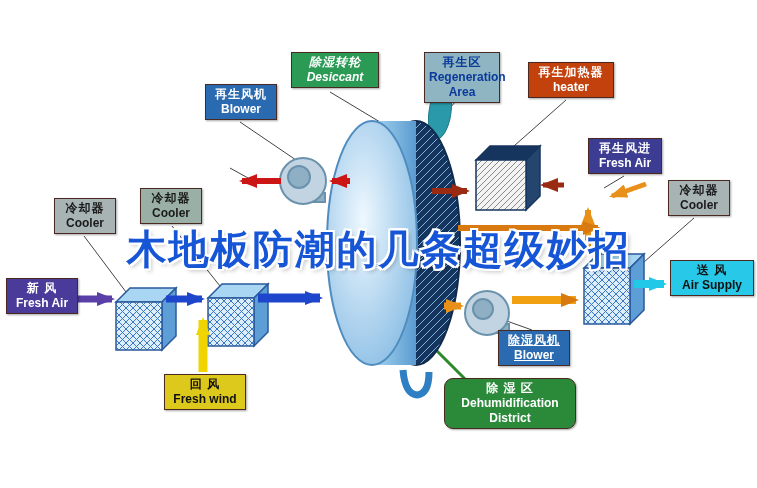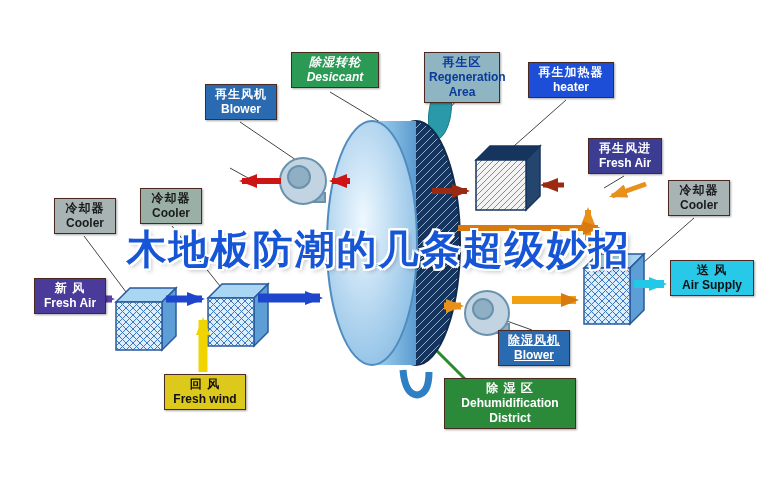--- a/index.html
+++ b/index.html
@@ -162,21 +162,21 @@
   <div class="lbl" style="left: 291px; top: 52px; width: 78px; background: rgb(42, 154, 85); color: #ffffff; font-style: italic;">
     <span class="zh">除湿转轮</span>
     <span class="en">Desiccant</span>
   </div>
 
   <div class="lbl" style="left: 424px; top: 52px; width: 66px; background: rgb(143, 180, 194); color: rgb(10, 58, 154);">
     <span class="zh">再生区</span>
     <span class="en">Regeneration Area</span>
   </div>
 
-  <div class="lbl" style="left: 528px; top: 62px; width: 76px; background: #1d4ed8; color: rgb(255, 255, 255);">
+  <div class="lbl" style="left: 528px; top: 62px; width: 76px; background: #c2410c; color: rgb(255, 255, 255);">
     <span class="zh">再生加热器</span>
     <span class="en">heater</span>
   </div>
 
 
   <div class="lbl" style="left: 588px; top: 138px; width: 64px; background: rgb(60, 60, 146); color: rgb(255, 255, 255);">
     <span class="zh">再生风进</span>
     <span class="en">Fresh Air</span>
   </div>
 
@@ -188,40 +188,40 @@
   <div class="lbl" style="left: 54px; top: 198px; width: 52px; background: rgb(168, 180, 180); color: rgb(26, 26, 26);">
     <span class="zh">冷却器</span>
     <span class="en">Cooler</span>
   </div>
 
   <div class="lbl" style="left: 668px; top: 180px; width: 52px; background: rgb(168, 180, 180); color: rgb(26, 26, 26);">
     <span class="zh">冷却器</span>
     <span class="en">Cooler</span>
   </div>
 
-  <div class="lbl" style="left: 6px; top: 278px; width: 62px; background: rgb(74, 58, 154); color: rgb(255, 255, 255); margin-left: 28px;">
+  <div class="lbl" style="left: 6px; top: 278px; width: 62px; background: rgb(74, 58, 154); color: rgb(255, 255, 255);">
     <span class="zh">新  风</span>
     <span class="en">Fresh Air</span>
   </div>
 
   <div class="lbl" style="left: 670px; top: 260px; width: 74px; background: rgb(40, 200, 232); color: rgb(16, 16, 16);">
     <span class="zh">送  风</span>
     <span class="en">Air Supply</span>
   </div>
 
   <div class="lbl" style="left: 164px; top: 374px; width: 72px; background: rgb(221, 200, 28); color: rgb(16, 16, 16);">
     <span class="zh">回  风</span>
     <span class="en">Fresh wind</span>
   </div>
 
   <div class="lbl" style="left: 498px; top: 330px; width: 62px; background: rgb(42, 106, 176); color: rgb(255, 255, 255); text-decoration: underline;">
     <span class="zh">除湿风机</span>
     <span class="en">Blower</span>
   </div>
 
-  <div class="lbl" style="left: 444px; top: 378px; width: 122px; background: rgb(42, 138, 58); color: rgb(255, 255, 255);">
+  <div class="lbl" style="left: 444px; top: 378px; width: 122px; background: rgb(42, 138, 58); color: rgb(255, 255, 255); border-radius: 9px;">
     <span class="zh">除 湿 区</span>
     <span class="en">Dehumidification District</span>
   </div>
 
   <div class="headline" style="color: rgb(22, 86, 214);">木地板防潮的几条超级妙招</div>
 
 </div>
 
 </body></html>

